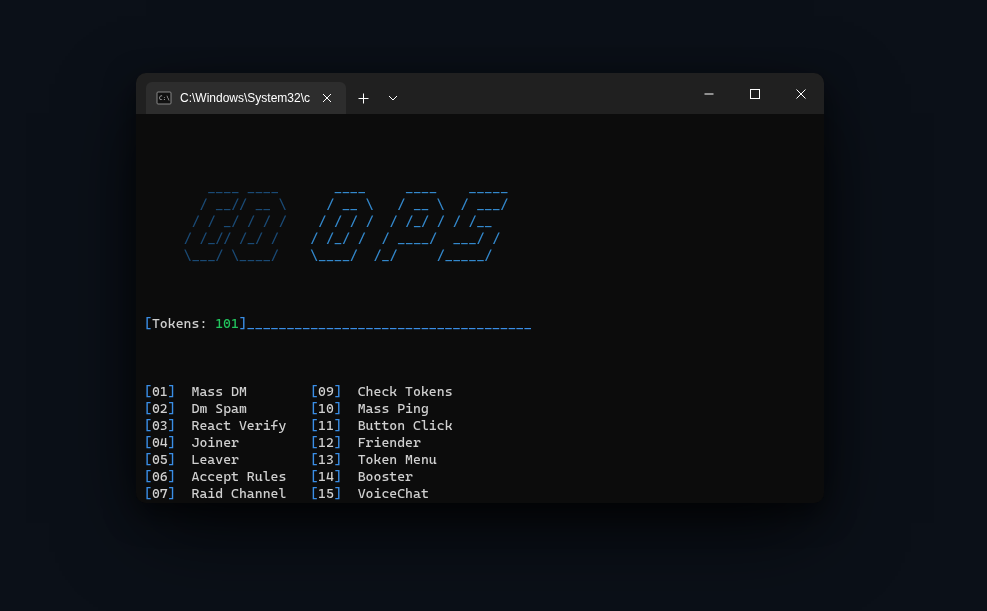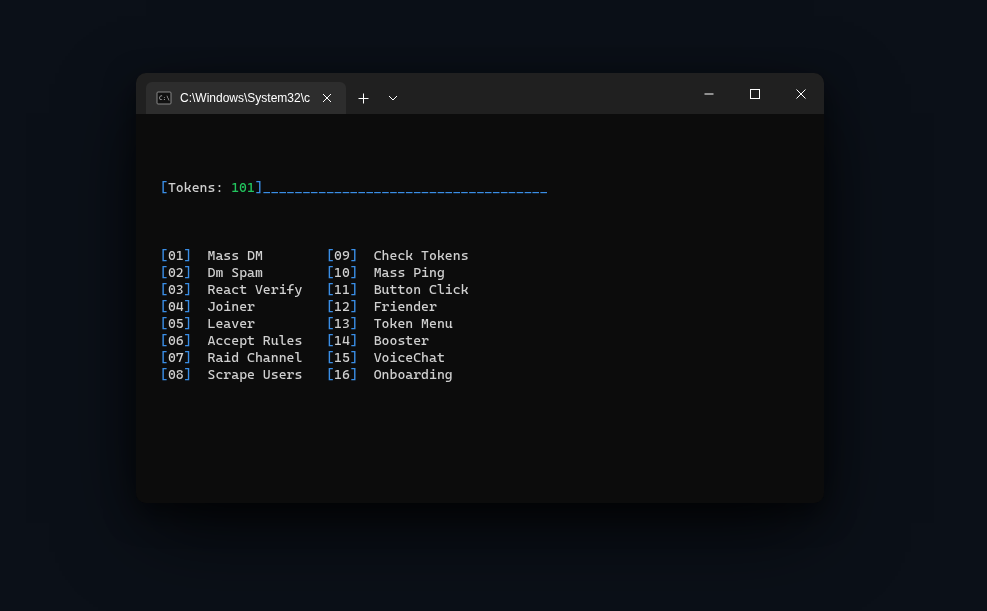--- a/index.html
+++ b/index.html
@@ -120,21 +120,21 @@
   }
 
   .ascii-art {
     margin-left: 24px;
     white-space: pre;
     color: #3388cc;
   }
   .ascii-art .dim { color: #1a4a75; }
 
   .body-line {
-    margin-left: 24px;
+    margin-left: 8px;
     white-space: pre;
   }
 
   .c-bracket { color: #3a8ee6; }
   .c-white   { color: #d0d0d0; }
   .c-green   { color: #22c55e; }
   .c-fill    { color: #3a8ee6; }
   @keyframes blink { 50% { opacity: 0; } }
 
 </style>
@@ -187,20 +187,27 @@
       <div class="win-btn close">
         <svg width="10" height="10" viewBox="0 0 10 10">
           <line x1="0.5" y1="0.5" x2="9.5" y2="9.5" stroke="#fff" stroke-width="1"></line>
           <line x1="9.5" y1="0.5" x2="0.5" y2="9.5" stroke="#fff" stroke-width="1"></line>
         </svg>
       </div>
     </div>
   </div>
 
   <div class="terminal-body">
+    <div class="ascii-art" id="ascii-art">
+<span class="dim">      ____ ____   </span>    ____     ____    _____
+<span class="dim">     / __// __ \ </span>    / __ \   / __ \  / ___/
+<span class="dim">    / / _/ / / /</span>    / / / /  / /_/ / / /__  
+<span class="dim">   / /_// /_/ /</span>    / /_/ /  / ____/  ___/ / 
+<span class="dim">   \___/ \____/</span>    \____/  /_/     /_____/  
+</div>
 
     <div class="body-line"><span class="c-bracket">[</span><span class="c-white">Tokens: </span><span class="c-green">101</span><span class="c-bracket">]</span><span class="c-fill">____________________________________</span></div>
 
     <div id="menu"><div class="body-line"><span class="c-bracket">[</span><span class="c-white">01</span><span class="c-bracket">]</span><span class="c-white">  Mass DM        </span><span class="c-bracket">[</span><span class="c-white">09</span><span class="c-bracket">]</span><span class="c-white">  Check Tokens</span></div><div class="body-line"><span class="c-bracket">[</span><span class="c-white">02</span><span class="c-bracket">]</span><span class="c-white">  Dm Spam        </span><span class="c-bracket">[</span><span class="c-white">10</span><span class="c-bracket">]</span><span class="c-white">  Mass Ping</span></div><div class="body-line"><span class="c-bracket">[</span><span class="c-white">03</span><span class="c-bracket">]</span><span class="c-white">  React Verify   </span><span class="c-bracket">[</span><span class="c-white">11</span><span class="c-bracket">]</span><span class="c-white">  Button Click</span></div><div class="body-line"><span class="c-bracket">[</span><span class="c-white">04</span><span class="c-bracket">]</span><span class="c-white">  Joiner         </span><span class="c-bracket">[</span><span class="c-white">12</span><span class="c-bracket">]</span><span class="c-white">  Friender</span></div><div class="body-line"><span class="c-bracket">[</span><span class="c-white">05</span><span class="c-bracket">]</span><span class="c-white">  Leaver         </span><span class="c-bracket">[</span><span class="c-white">13</span><span class="c-bracket">]</span><span class="c-white">  Token Menu</span></div><div class="body-line"><span class="c-bracket">[</span><span class="c-white">06</span><span class="c-bracket">]</span><span class="c-white">  Accept Rules   </span><span class="c-bracket">[</span><span class="c-white">14</span><span class="c-bracket">]</span><span class="c-white">  Booster</span></div><div class="body-line"><span class="c-bracket">[</span><span class="c-white">07</span><span class="c-bracket">]</span><span class="c-white">  Raid Channel   </span><span class="c-bracket">[</span><span class="c-white">15</span><span class="c-bracket">]</span><span class="c-white">  VoiceChat</span></div><div class="body-line"><span class="c-bracket">[</span><span class="c-white">08</span><span class="c-bracket">]</span><span class="c-white">  Scrape Users   </span><span class="c-bracket">[</span><span class="c-white">16</span><span class="c-bracket">]</span><span class="c-white">  Onboarding</span></div></div>
 
     
   </div>
 
 </div>
 

